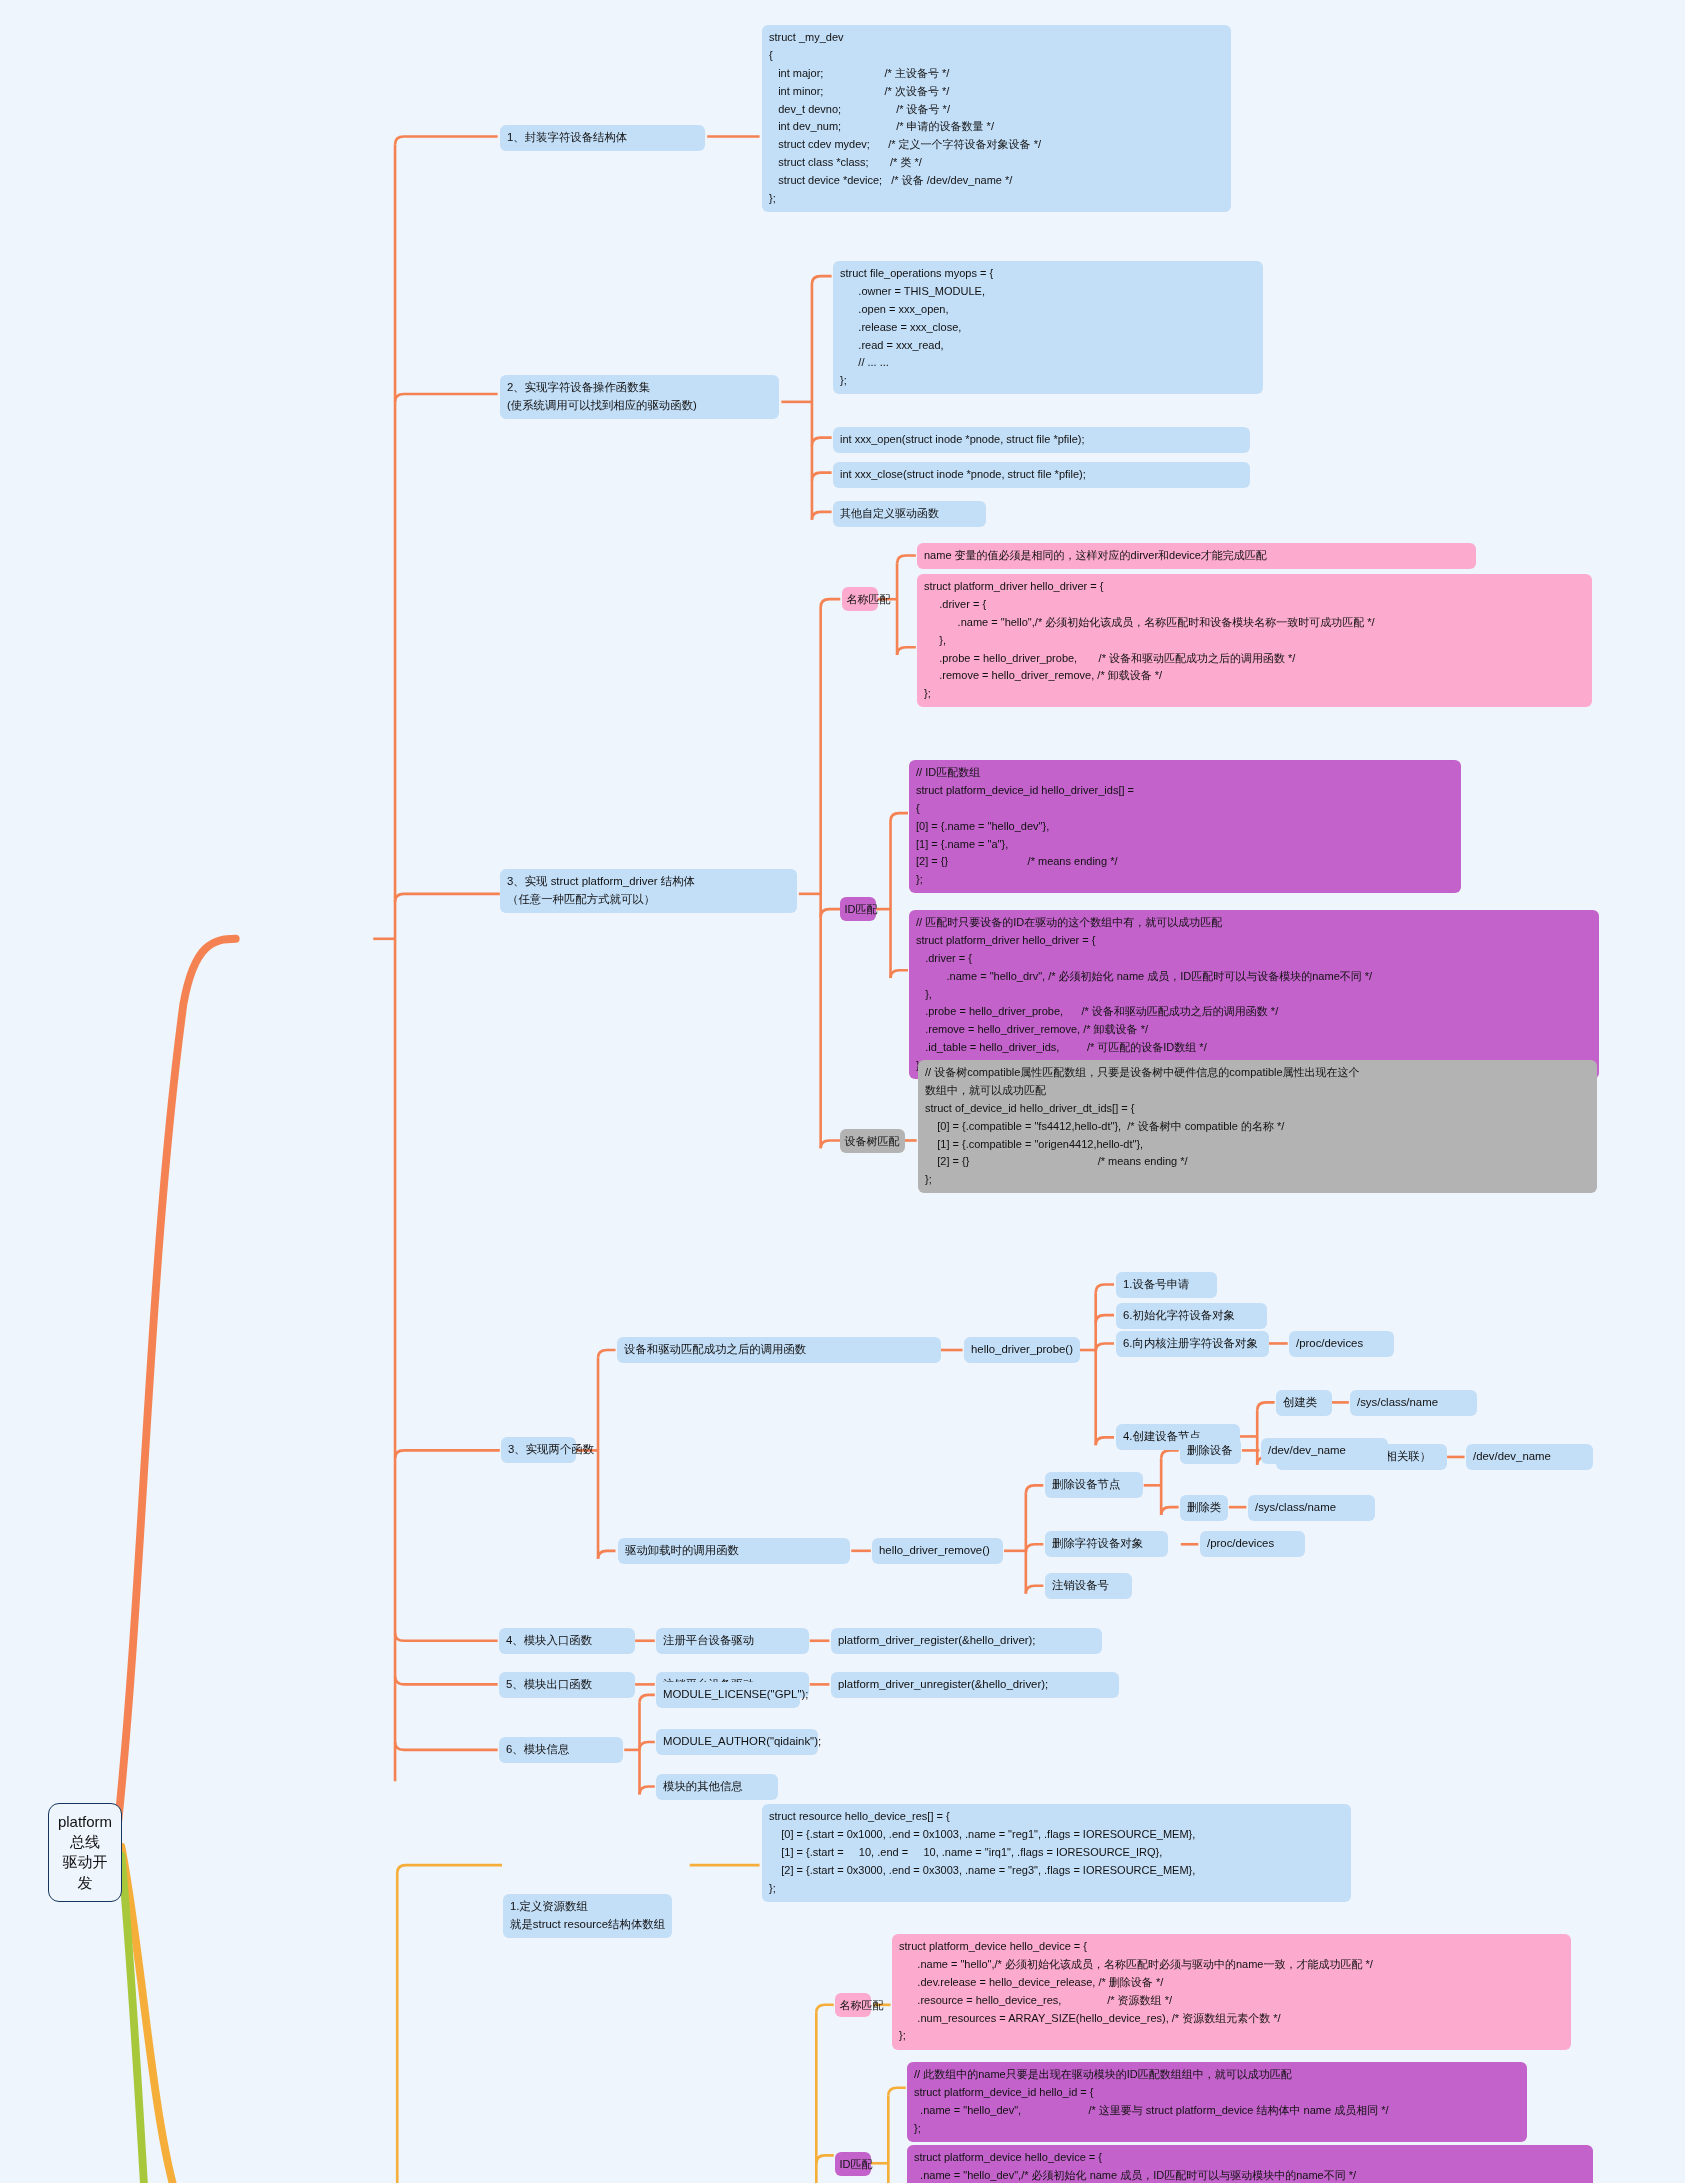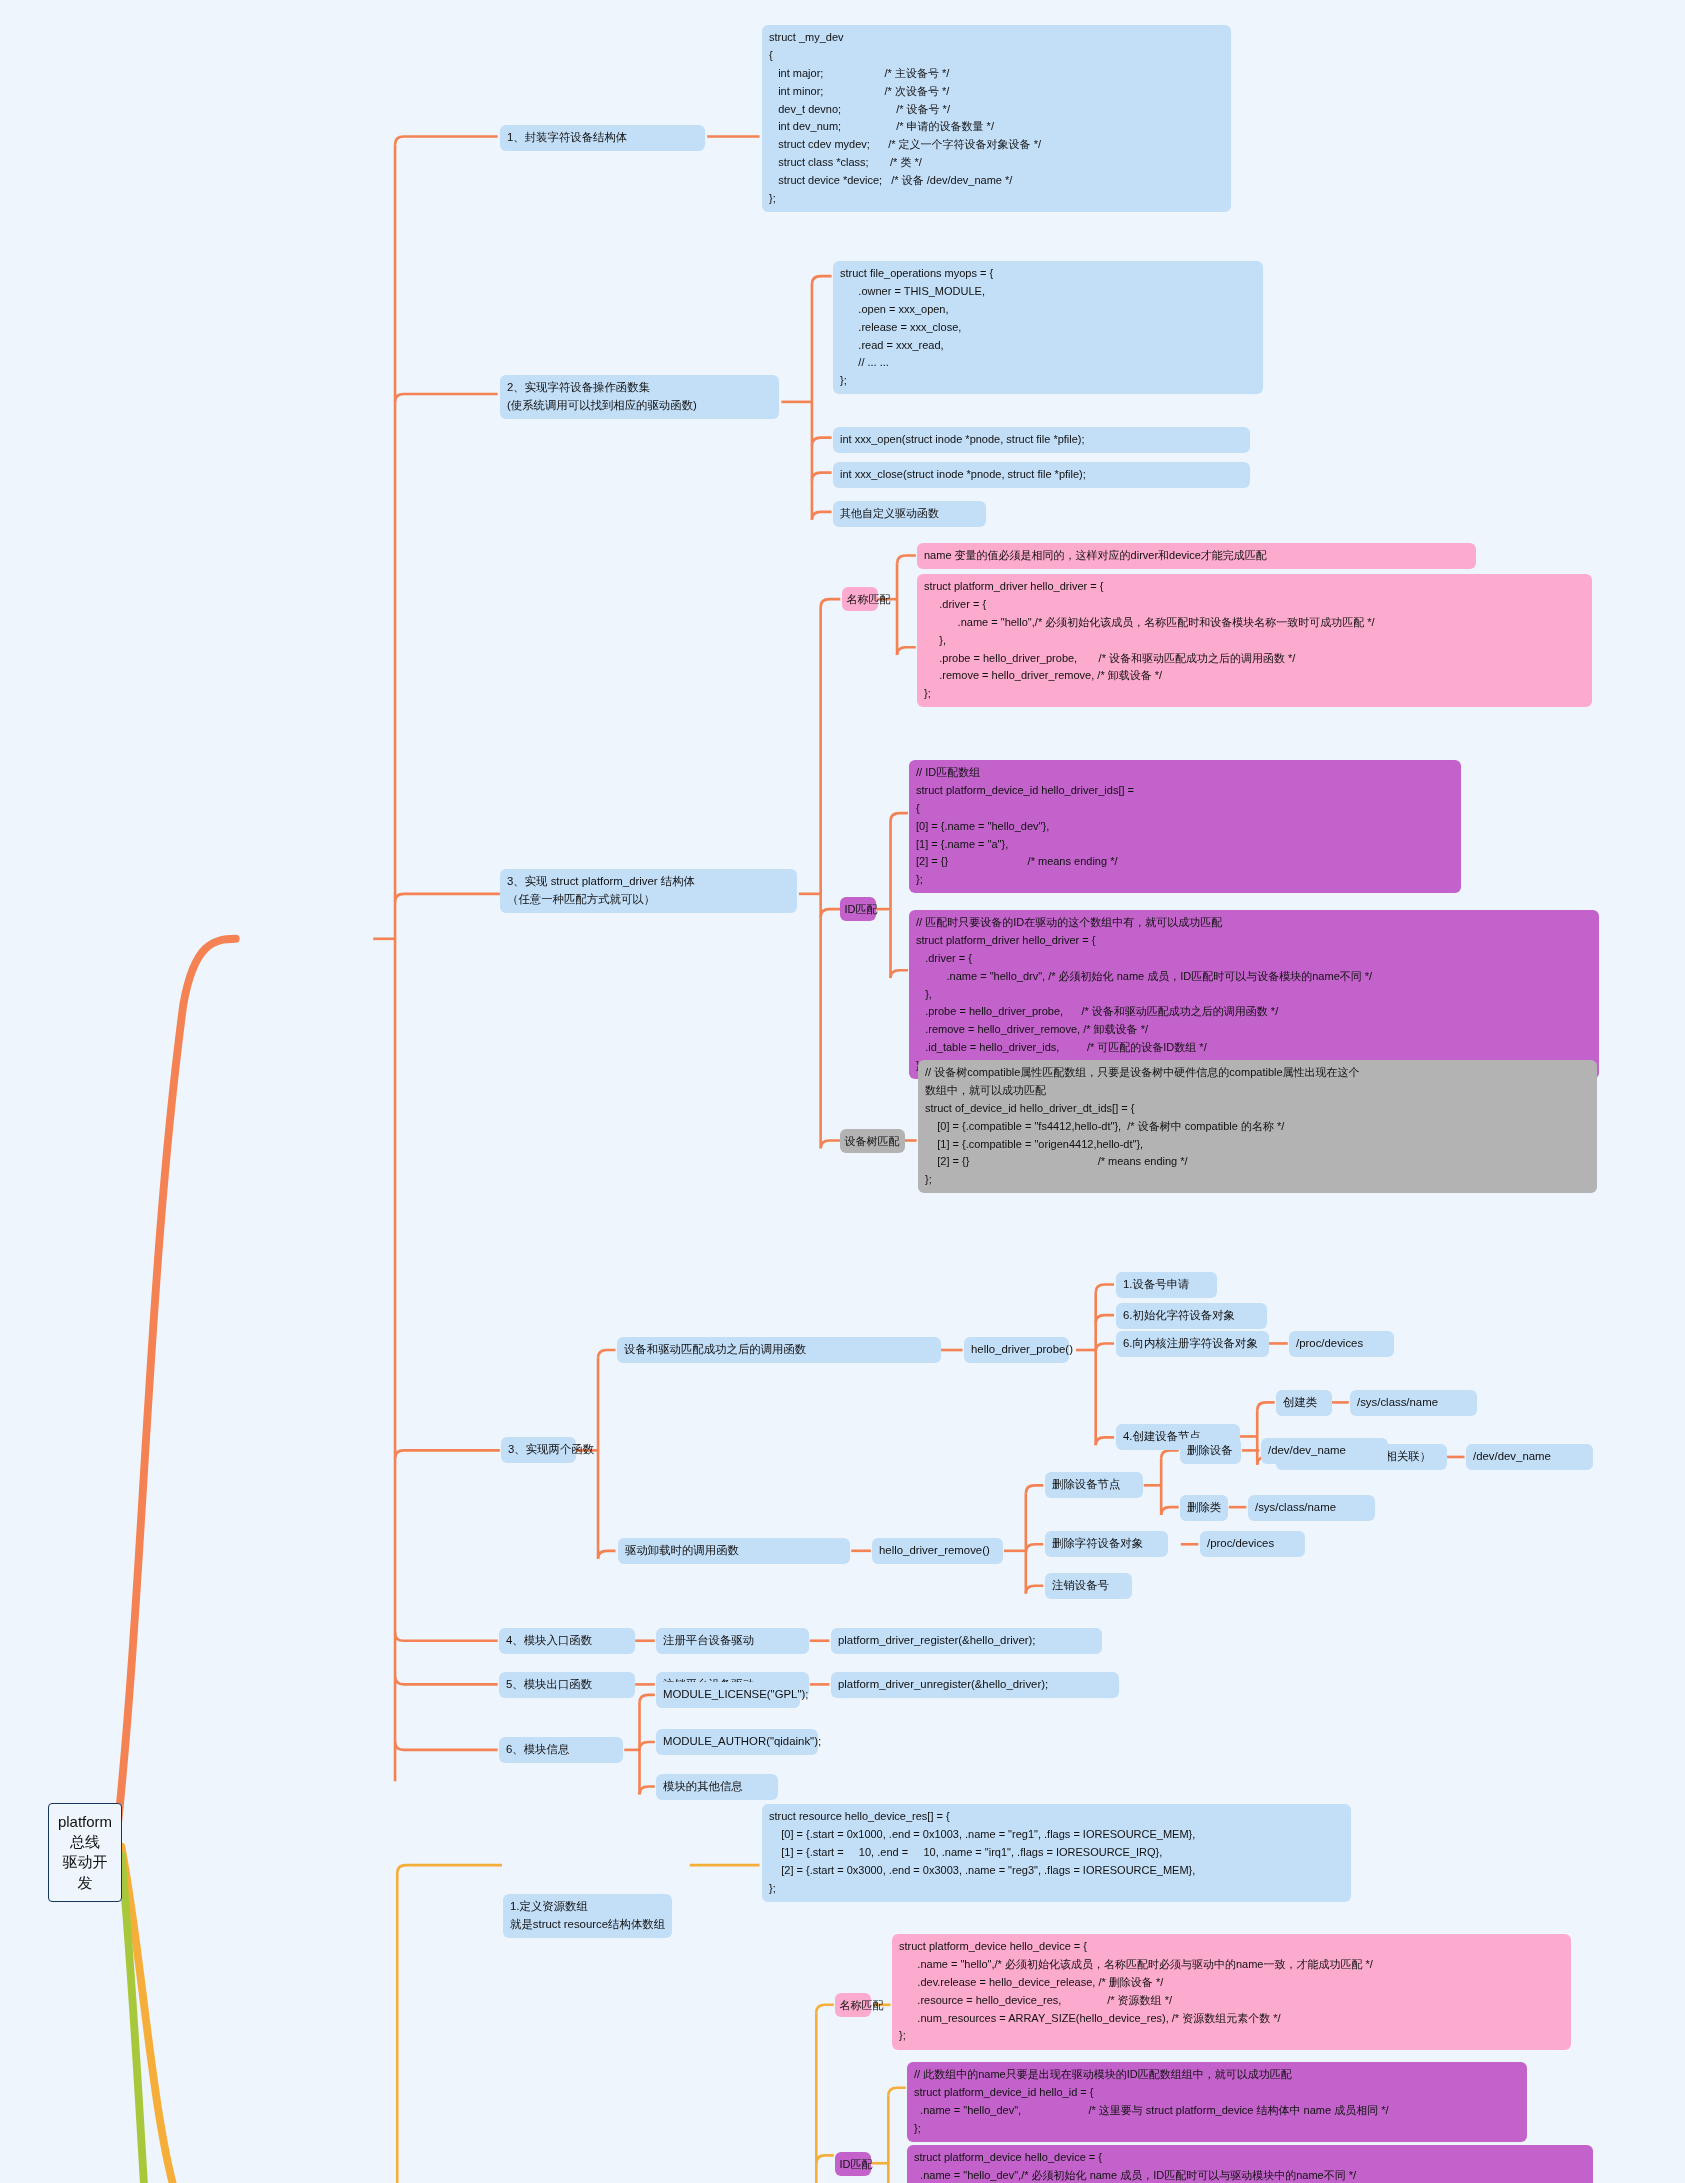--- a/index.html
+++ b/index.html
@@ -22,21 +22,21 @@
     white-space:pre;
     font-size:11.4px;
   }
   .blue{background:#c3def7;}
   .pink{background:#fcaacd;}
   .purple{background:#c262ca;}
   .gray{background:#b3b3b3;}
   .root{
     background:#eef5fc;
     border:1.7px solid #17365d;
-    border-radius:4px;
+    border-radius:11px;
     text-align:center;
     font-size:15px;
     line-height:1.35;
     padding:7.9px 8.7px;
     white-space:pre-line;
   }
   .branch-driver{
     background:#eef5fc;
     border:1.7px solid #f58253;
     border-radius:8.7px;
@@ -264,21 +264,21 @@
 数组中，就可以成功匹配
 struct of_device_id hello_driver_dt_ids[] = {
     [0] = {.compatible = "fs4412,hello-dt"},  /* 设备树中 compatible 的名称 */
     [1] = {.compatible = "origen4412,hello-dt"},
     [2] = {}                                          /* means ending */
 };</div>
 
 <div class="node blue" style="left:501px;top:1437px;width:75px;">3、实现两个函数</div>
 
 <div class="node blue" style="left:617px;top:1337px;width:324px;">设备和驱动匹配成功之后的调用函数</div>
-<div class="node blue" style="left:964px;top:1337px;width:105px;">hello_driver_probe()</div>
+<div class="node blue" style="left:964px;top:1337px;width:116px;">hello_driver_probe()</div>
 
 <div class="node blue" style="left:1116px;top:1272px;width:101px;">1.设备号申请</div>
 <div class="node blue" style="left:1116px;top:1303px;width:151px;">6.初始化字符设备对象</div>
 <div class="node blue" style="left:1116px;top:1331px;width:153px;">6.向内核注册字符设备对象</div>
 <div class="node blue" style="left:1289px;top:1331px;width:105px;">/proc/devices</div>
 <div class="node blue" style="left:1116px;top:1424px;width:124px;">4.创建设备节点</div>
 
 <div class="node blue" style="left:1276px;top:1390px;width:56px;">创建类</div>
 <div class="node blue" style="left:1350px;top:1390px;width:127px;">/sys/class/name</div>
 <div class="node blue" style="left:1276px;top:1444px;width:171px;">创建设备（与设备号相关联）</div>

